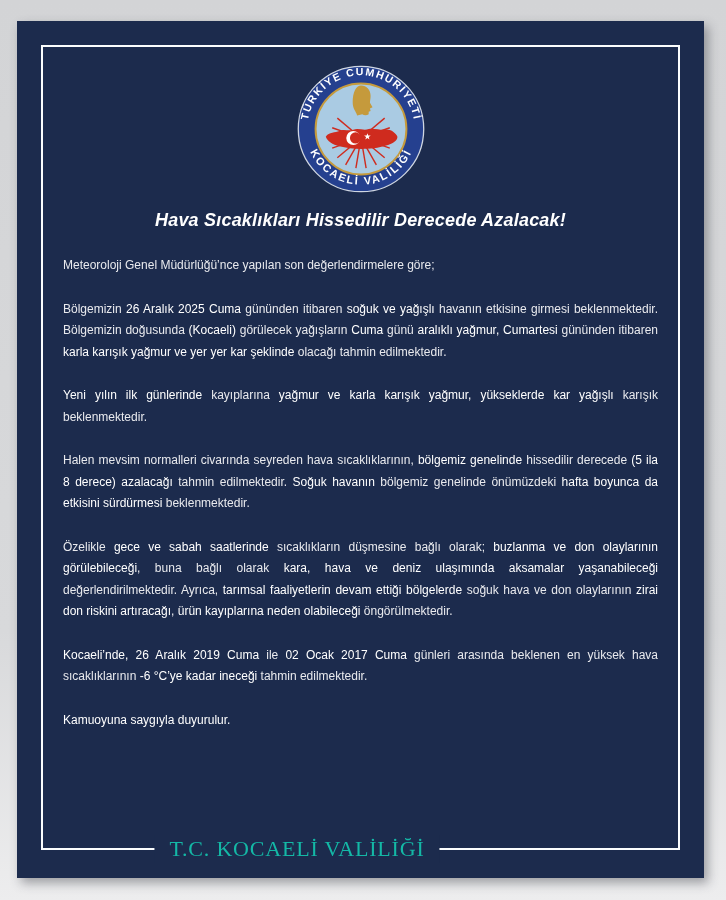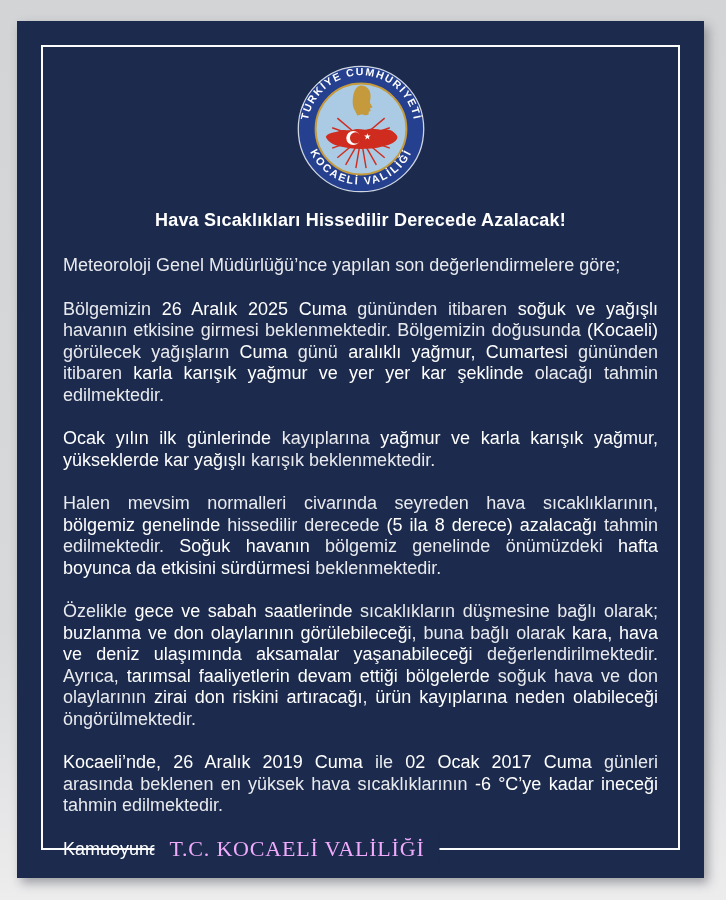--- a/index.html
+++ b/index.html
@@ -24,29 +24,30 @@
   }
   .emblem-wrap{text-align:center;margin-top:1px;}
   .emblem{width:128px;height:128px;display:inline-block;}
   .ring-text{font-family:"Liberation Sans","DejaVu Sans",sans-serif;font-weight:bold;fill:#ffffff;}
   .ring-text.top{font-size:16.5px;letter-spacing:2.4px;}
   .ring-text.bottom{font-size:17px;letter-spacing:3px;}
   .title{
     text-align:center;color:var(--bold-text);
     font-size:18px;font-weight:bold;letter-spacing:.2px;
     margin:13px 0 24px 0;
+    font-style:italic;
   }
-  .bodytext{color:var(--text);font-size:18px;line-height:21.5px;}
+  .bodytext{color:var(--text);font-size:12px;line-height:21.5px;}
   .bodytext p{margin:0 0 22px 0;text-align:justify;}
   .bodytext .b{font-weight:normal;color:var(--bold-text);}
   .footer-label{
     position:absolute;left:40%;bottom:-15px;transform:translateX(-50%);
     background:var(--navy);padding:0 15px;height:28px;line-height:28px;
     font-family:"Liberation Serif","DejaVu Serif",serif;
-    font-size:22px;letter-spacing:.8px;color:#f0abfc;white-space:nowrap;
+    font-size:22px;letter-spacing:.8px;color:#14b8a6;white-space:nowrap;
   }
 </style>
 </head>
 <body style="--navy: #1c2b4d; --frame: #fbfdfe; --text: #e9eaee; --bold-text: #ffffff; --ring-blue: #25408f; --center-blue: #aacbe3; --gold: #c59a3c; --flag-red: #cf2b1e;">
 
 <div class="screen">
   <div class="card">
     <div class="frame">
 
       <div class="emblem-wrap">
@@ -94,21 +95,21 @@
             <textPath href="#arcBot" startOffset="50%" text-anchor="middle">KOCAELİ VALİLİĞİ</textPath>
           </text>
         </svg>
       </div>
 
       <div class="title">Hava Sıcaklıkları Hissedilir Derecede Azalacak!</div>
 
       <div class="bodytext">
           <p><span>Meteoroloji Genel Müdürlüğü’nce yapılan son değerlendirmelere göre;</span></p>
           <p><span>Bölgemizin </span><span class="b">26 Aralık 2025 Cuma</span><span> gününden itibaren </span><span class="b">soğuk ve yağışlı</span><span> havanın etkisine girmesi beklenmektedir. Bölgemizin doğusunda </span><span class="b">(Kocaeli)</span><span> görülecek yağışların </span><span class="b">Cuma</span><span> günü </span><span class="b">aralıklı yağmur, Cumartesi</span><span> gününden itibaren </span><span class="b">karla karışık yağmur ve yer yer kar şeklinde</span><span> olacağı tahmin edilmektedir.</span></p>
-          <p><span class="b">Ocak yılın ilk günlerinde</span><span> kayıplarına </span><span class="b">yağmur ve karla karışık yağmur, yükseklerde kar yağışlı</span><span> karışık beklenmektedir.</span></p>
+          <p><span class="b">Yeni yılın ilk günlerinde</span><span> kayıplarına </span><span class="b">yağmur ve karla karışık yağmur, yükseklerde kar yağışlı</span><span> karışık beklenmektedir.</span></p>
           <p><span>Halen mevsim normalleri civarında seyreden hava sıcaklıklarının, </span><span class="b">bölgemiz genelinde</span><span> hissedilir derecede </span><span class="b">(5 ila 8 derece) azalacağı</span><span> tahmin edilmektedir. </span><span class="b">Soğuk havanın</span><span> bölgemiz genelinde önümüzdeki </span><span class="b">hafta boyunca da etkisini sürdürmesi</span><span> beklenmektedir.</span></p>
           <p><span>Özelikle </span><span class="b">gece ve sabah saatlerinde</span><span> sıcaklıkların düşmesine bağlı olarak; </span><span class="b">buzlanma ve don olaylarının görülebileceği</span><span>, buna bağlı olarak </span><span class="b">kara, hava ve deniz ulaşımında aksamalar yaşanabileceği</span><span> değerlendirilmektedir. Ayrıca, </span><span class="b">tarımsal faaliyetlerin devam ettiği bölgelerde</span><span> soğuk hava ve don olaylarının </span><span class="b">zirai don riskini artıracağı</span><span>, </span><span class="b">ürün kayıplarına neden olabileceği</span><span> öngörülmektedir.</span></p>
           <p><span class="b">Kocaeli’nde, 26 Aralık 2019 Cuma</span><span>  ile </span><span class="b">02 Ocak 2017 Cuma</span><span> günleri arasında beklenen en yüksek hava sıcaklıklarının </span><span class="b">-6 °C’ye kadar ineceği</span><span> tahmin edilmektedir.</span></p>
           <p><span class="b">Kamuoyuna saygıyla duyurulur.</span></p>
         </div>
 
       <div class="footer-label">T.C. KOCAELİ VALİLİĞİ</div>
     </div>
   </div>
 </div>

